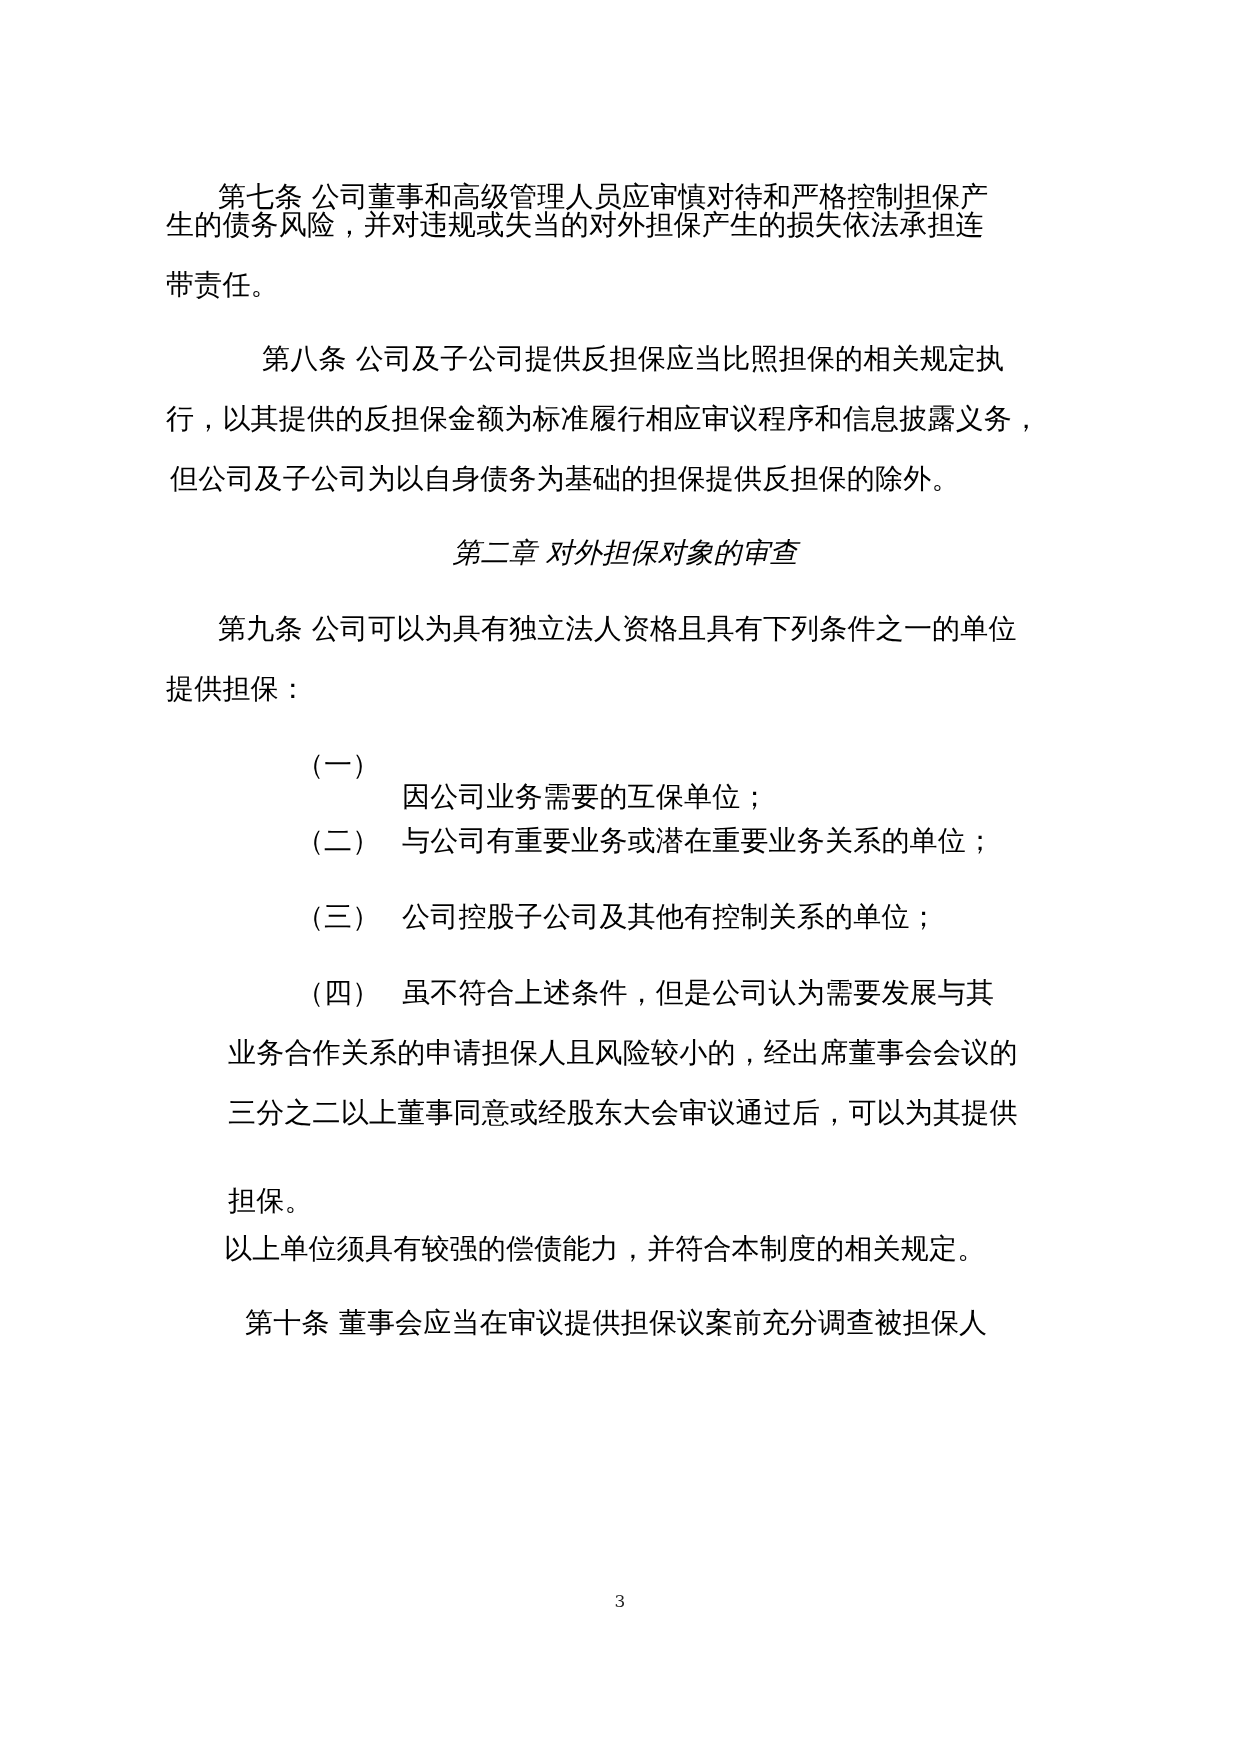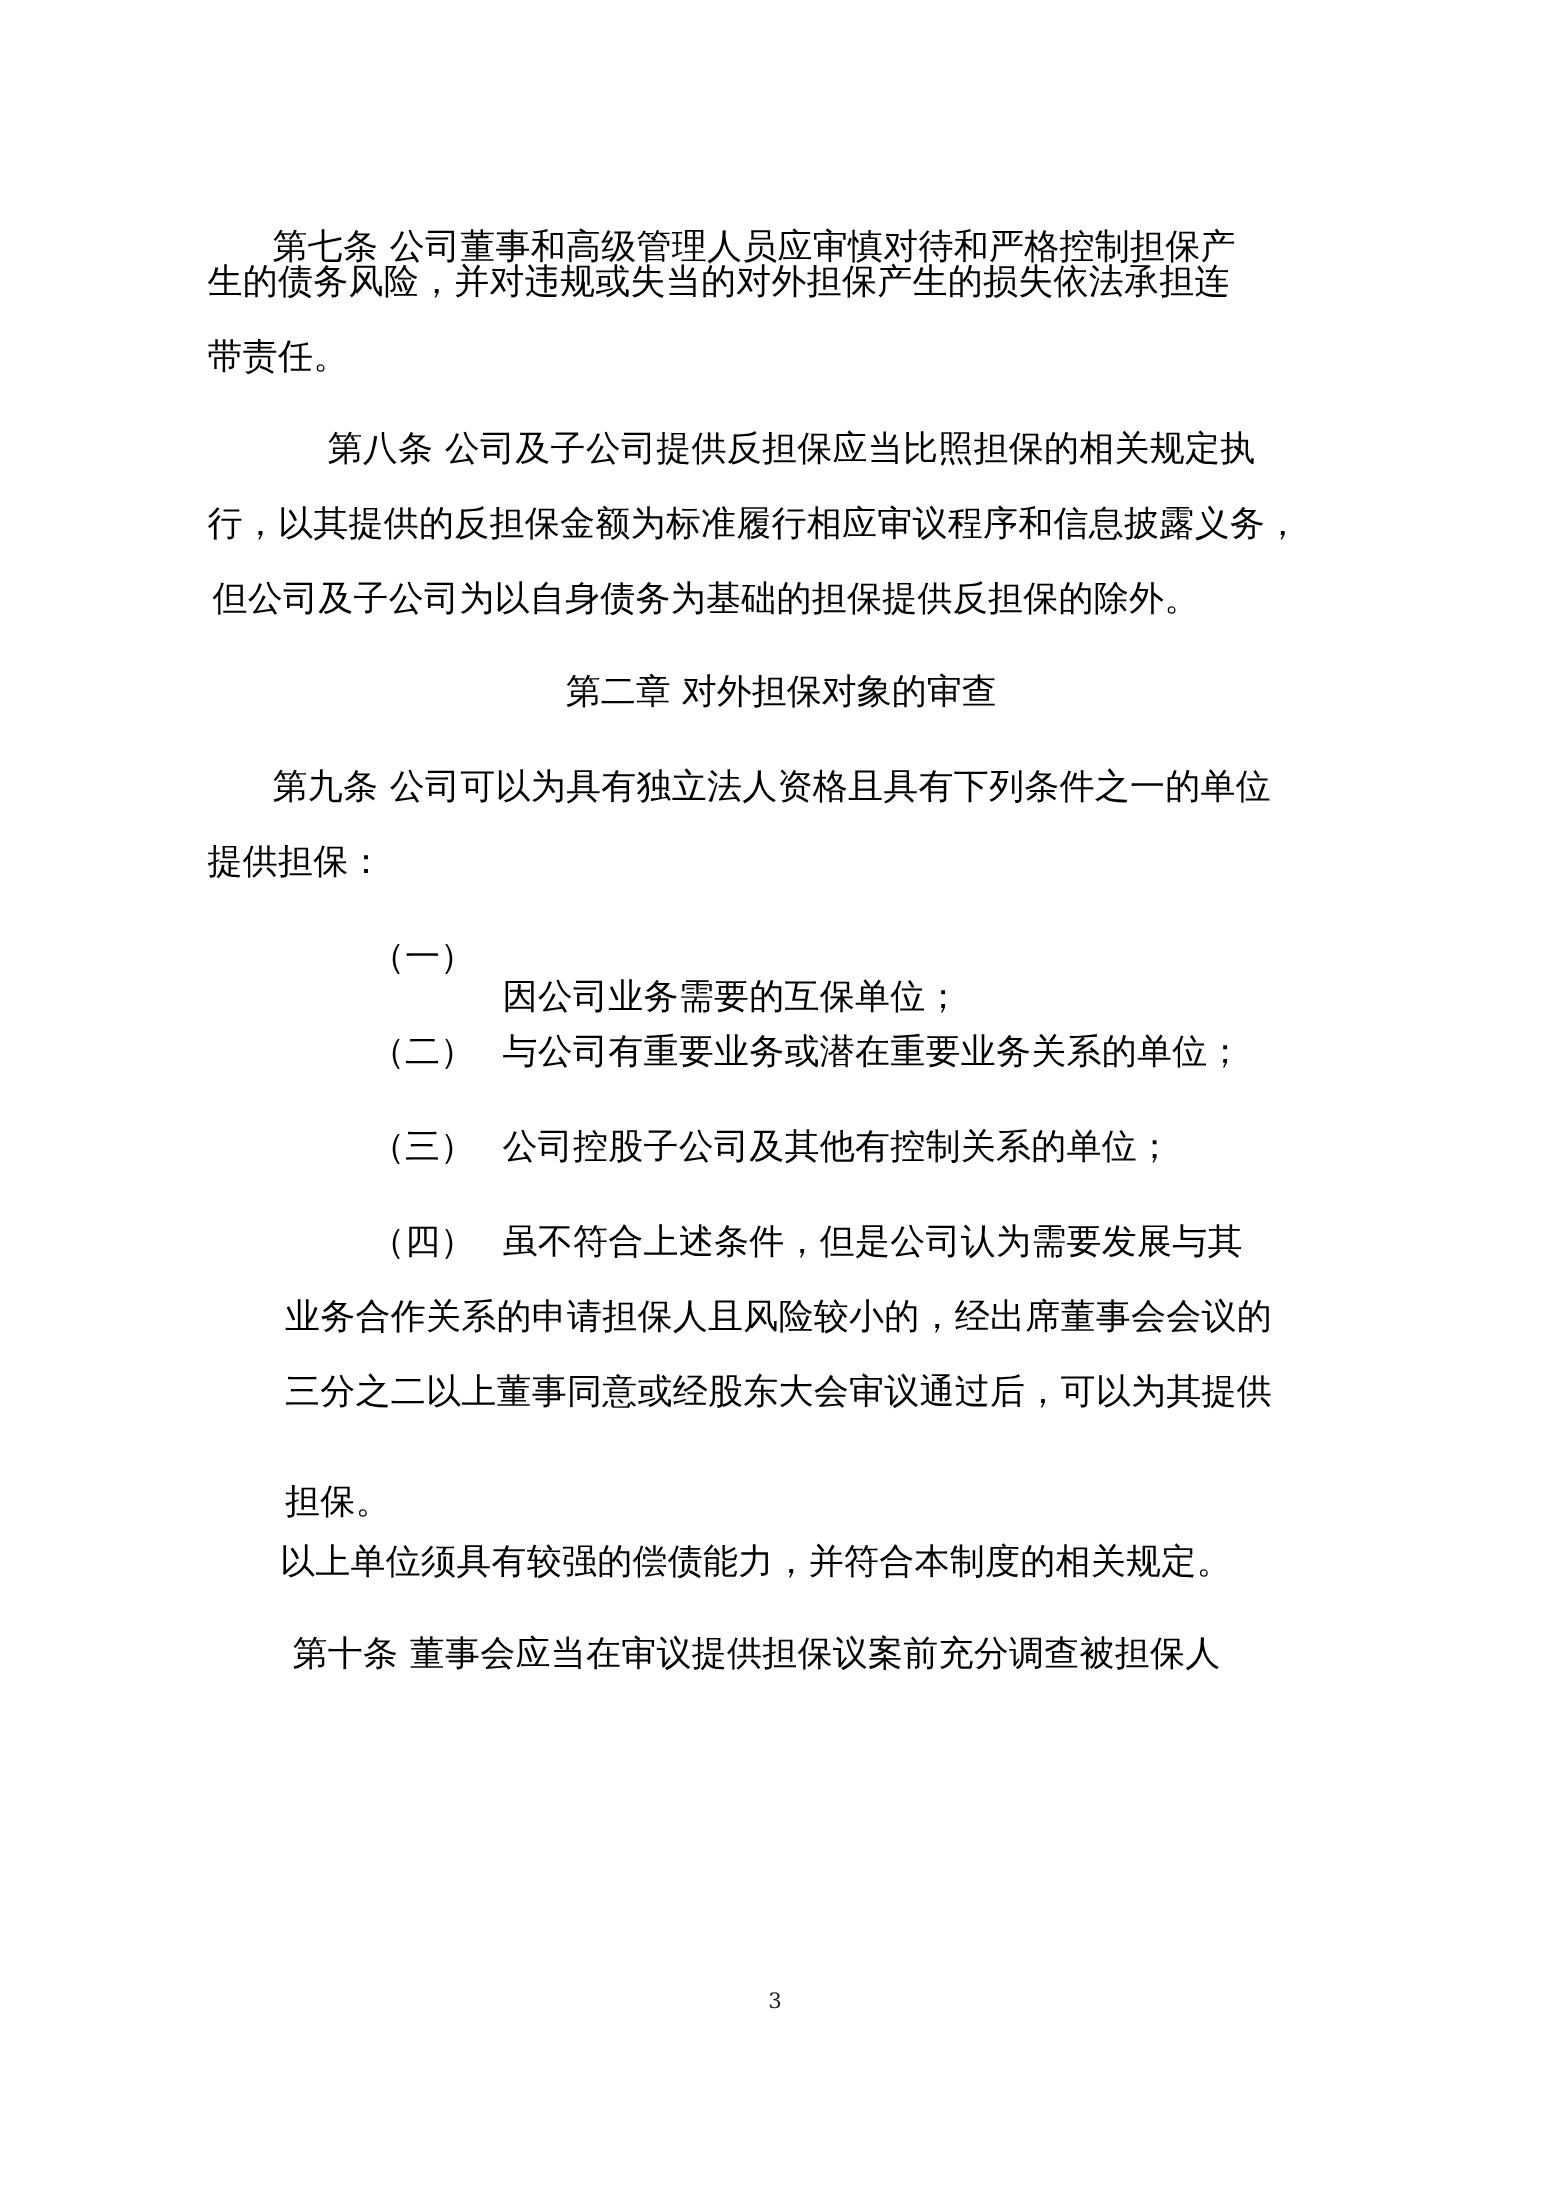--- a/index.html
+++ b/index.html
@@ -1,19 +1,19 @@
 <!DOCTYPE html>
 <html><head>
 <meta charset="utf-8">
 <style>
   html, body { margin:0; padding:0; background:#ffffff; }
   body { width:1240px; height:1754px; position:relative; overflow:hidden;
          font-family:"DejaVu Sans", sans-serif; color:#000; }
   .line { position:absolute; font-size:28px; line-height:34px; white-space:nowrap; letter-spacing:0.2px; }
-  .heading { position:absolute; left:0; width:1240px; text-align:center; font-size:28px; line-height:34px; }
+  .heading { position:absolute; left:0; width:1240px; text-align:center; font-size:28px; line-height:34px;font-style:italic; }
   .item-num { position:absolute; font-size:28px; line-height:34px; }
   .page-num { position:absolute; left:0; width:1240px; top:1591px; text-align:center;
               font-family:"DejaVu Serif", serif; font-size:17px; color:#222; }
 </style>
 </head>
 <body>
 
 <div>
 
   <div class="line" style="left:218px; top:148px;margin-top:32px;">第七条  公司董事和高级管理人员应审慎对待和严格控制担保产</div>
@@ -39,16 +39,16 @@
   <div class="line" style="left:402px; top:900px;">公司控股子公司及其他有控制关系的单位；</div>
 
   <div class="item-num" style="left:296px; top:976px;">（四）</div>
   <div class="line" style="left:402px; top:976px;">虽不符合上述条件，但是公司认为需要发展与其</div>
   <div class="line" style="left:228px; top:1036px;">业务合作关系的申请担保人且风险较小的，经出席董事会会议的</div>
   <div class="line" style="left:228px; top:1096px;">三分之二以上董事同意或经股东大会审议通过后，可以为其提供</div>
   <div class="line" style="left:228px; top:1184px;">担保。</div>
 
   <div class="line" style="left:224px; top:1232px;">以上单位须具有较强的偿债能力，并符合本制度的相关规定。</div>
 
-  <div class="line" style="left:234px; top:1306px;">第十条  董事会应当在审议提供担保议案前充分调查被担保人</div>
+  <div class="line" style="left:245px; top:1306px;">第十条  董事会应当在审议提供担保议案前充分调查被担保人</div>
 
   <div class="page-num">3</div>
 </div>
 
 </body></html>

